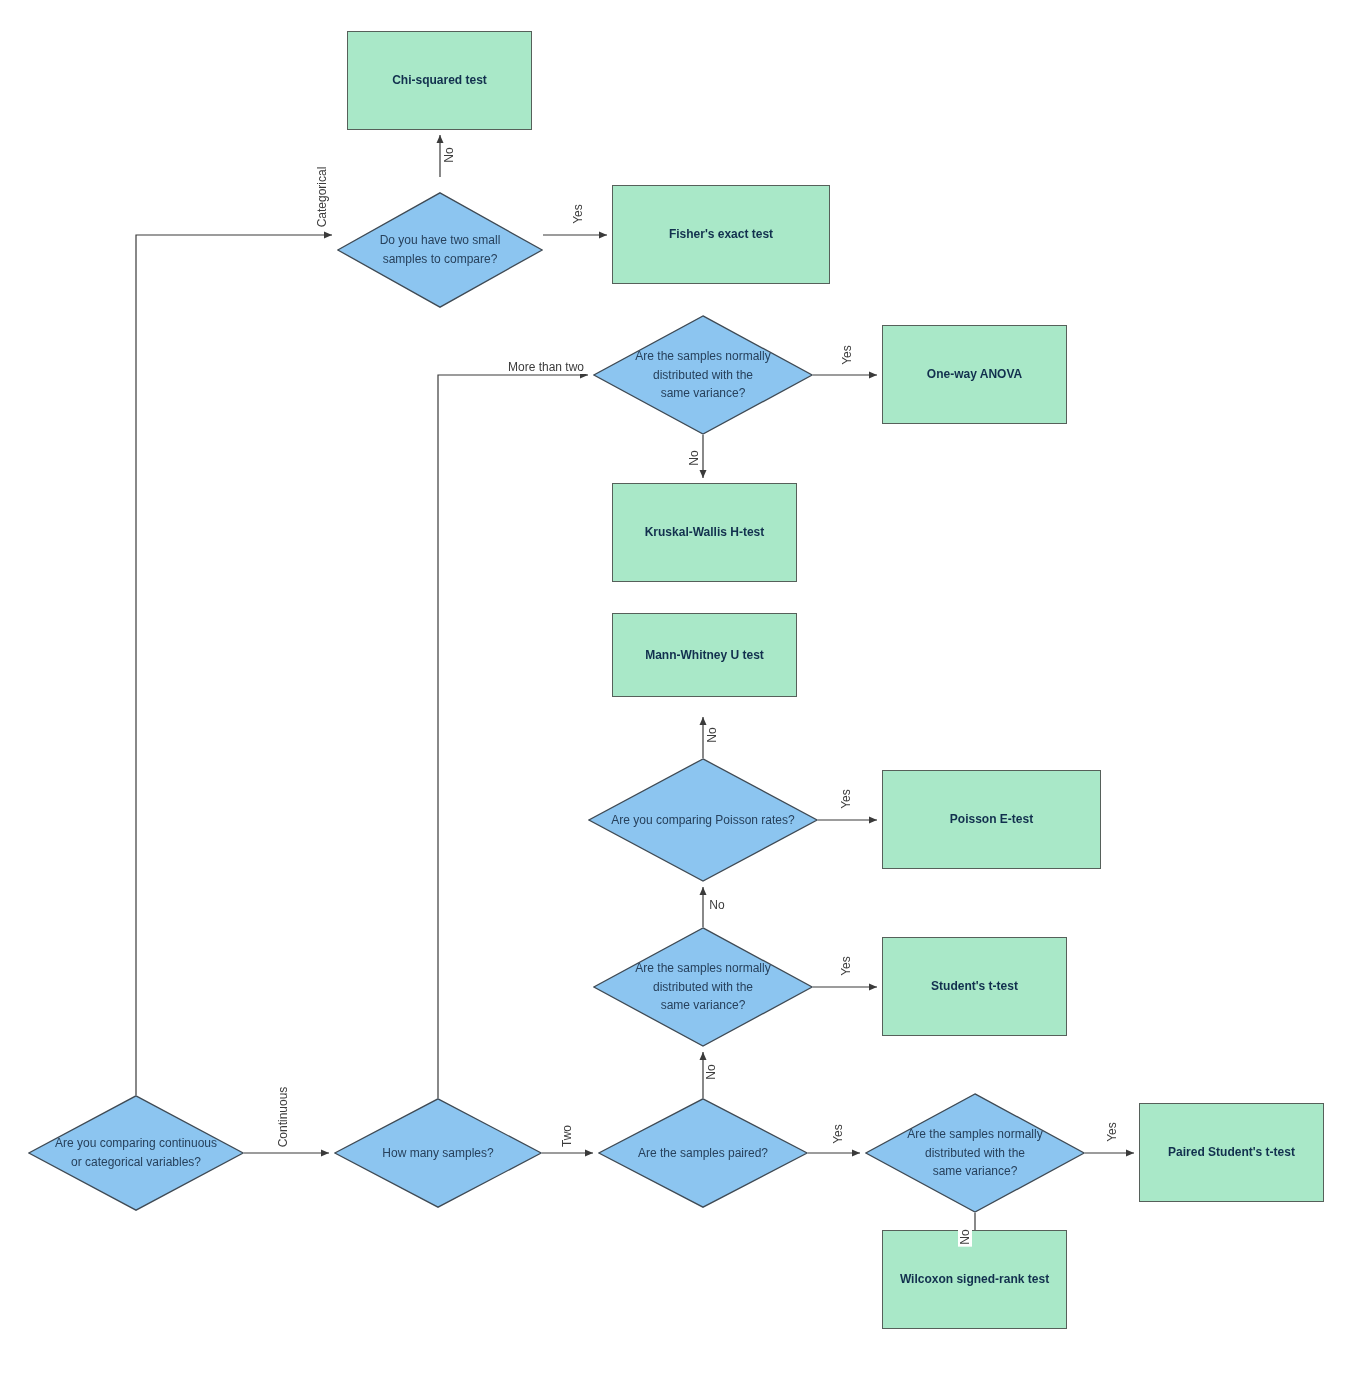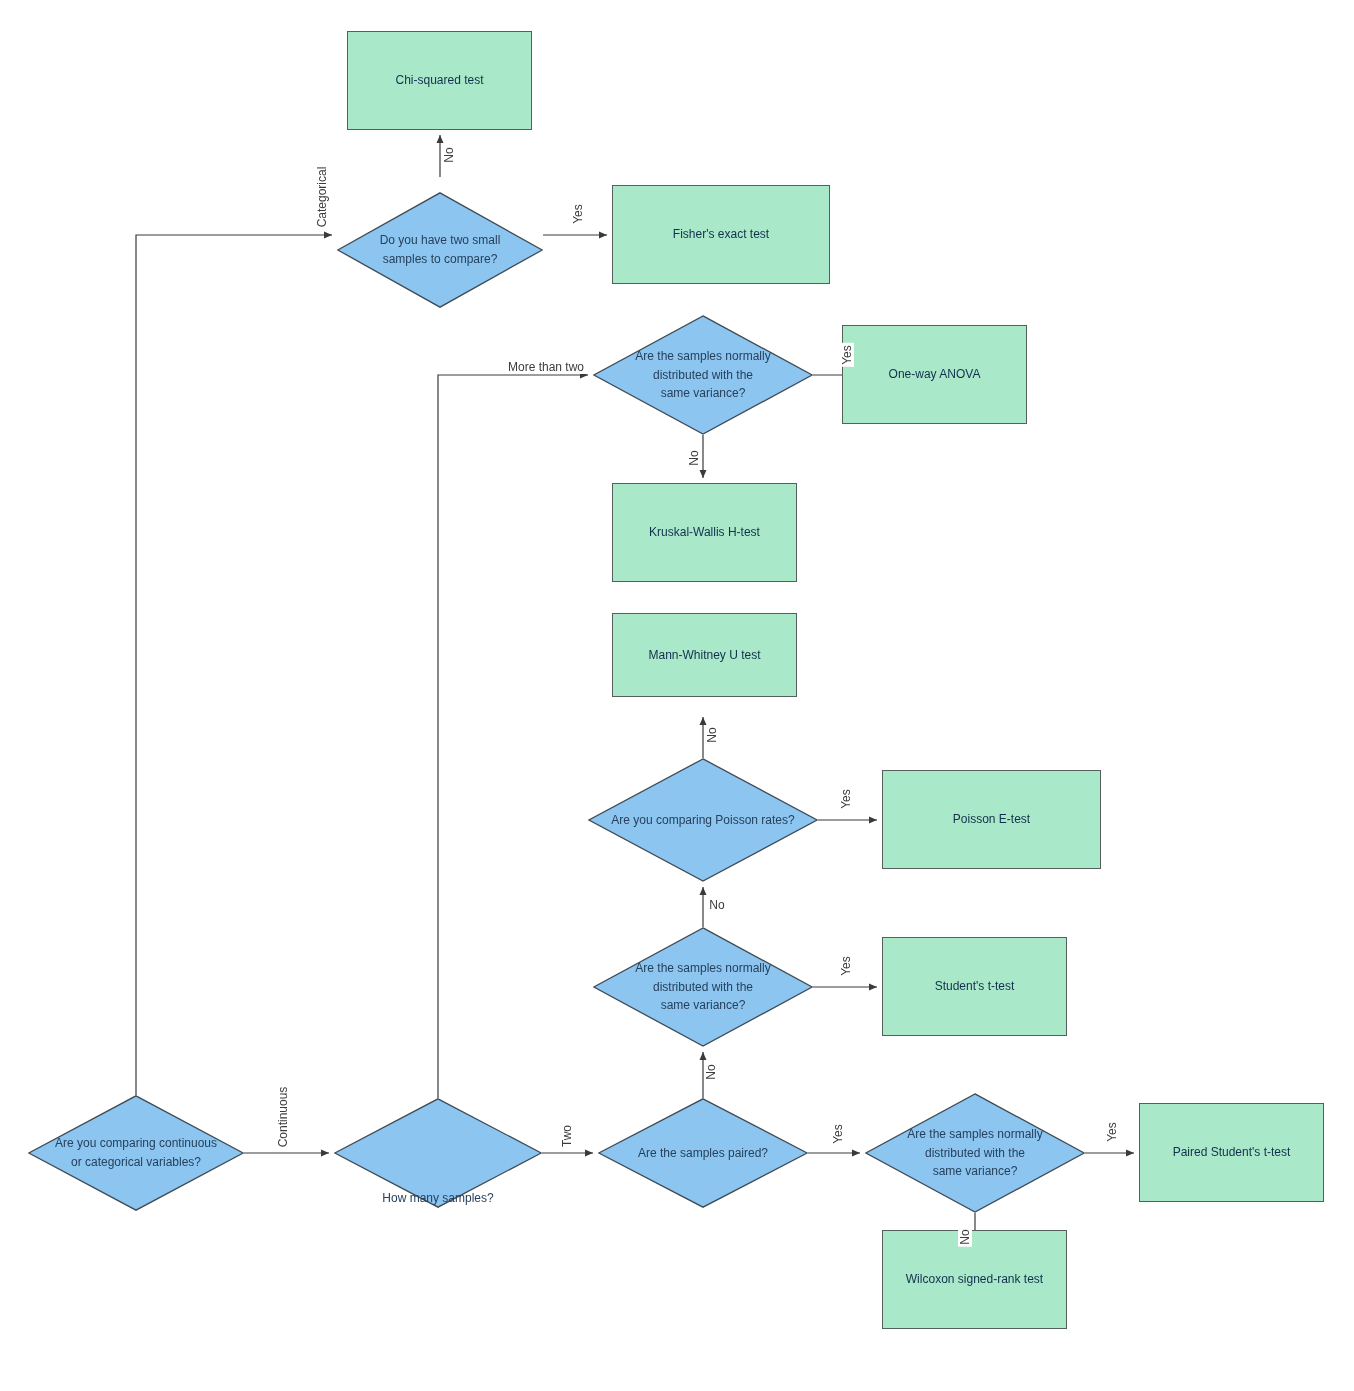--- a/index.html
+++ b/index.html
@@ -16,21 +16,21 @@
   html,body{margin:0;padding:0;background:var(--background);}
   body{font-family:"Liberation Sans", sans-serif;}
   #canvas{position:relative;width:1354px;height:1391px;background:var(--background);overflow:hidden;}
 
   #edge-layer{position:absolute;left:0;top:0;width:1354px;height:1391px;}
   #edge-layer polyline{fill:none;stroke:var(--edge-line);stroke-width:1.2;}
 
   .node{position:absolute;display:flex;align-items:center;justify-content:center;
         text-align:center;box-sizing:border-box;}
   .node.rect{background:var(--result-fill);border:1px solid var(--result-border);
-        color:var(--result-text);font-weight:normal;font-size:12px;line-height:1.4;}
+        color:var(--result-text);font-weight:bold;font-size:12px;line-height:1.4;}
   .node.diamond{color:var(--decision-text);font-size:12px;line-height:1.55;}
   .diamond .dshape{position:absolute;left:0;top:0;width:100%;height:100%;}
   .diamond .dshape polygon{fill:var(--decision-fill);stroke:var(--decision-border);
         stroke-width:1.3;vector-effect:non-scaling-stroke;}
   .nlabel{position:relative;white-space:pre-line;padding:0 12px;}
 
   .elabel{position:absolute;font-size:12px;color:var(--edge-label-text);
         white-space:nowrap;background:var(--background);padding:0 2px;
         transform:translate(-50%,-50%);}
   .elabel.rot{transform:translate(-50%,-50%) rotate(-90deg);}
@@ -63,21 +63,21 @@
     <polyline points="1085,1153 1134,1153" marker-end="url(#arrow)"></polyline>
     <polyline points="975,1213 975,1257" marker-end="url(#arrow)"></polyline>
   </svg>
 
   <div class="node rect" style="left:347px;top:31px;width:185px;height:99px;">
     <span class="nlabel">Chi-squared test</span>
   </div>
   <div class="node rect" style="left:612px;top:185px;width:218px;height:99px;">
     <span class="nlabel">Fisher's exact test</span>
   </div>
-  <div class="node rect" style="left:842px;top:325px;width:185px;height:99px;">
+  <div class="node rect" style="left:882px;top:325px;width:185px;height:99px;">
     <span class="nlabel">One-way ANOVA</span>
   </div>
   <div class="node rect" style="left:612px;top:483px;width:185px;height:99px;">
     <span class="nlabel">Kruskal-Wallis H-test</span>
   </div>
   <div class="node rect" style="left:612px;top:613px;width:185px;height:84px;text-align:right;">
     <span class="nlabel">Mann-Whitney U test</span>
   </div>
   <div class="node rect" style="left:882px;top:770px;width:219px;height:99px;">
     <span class="nlabel">Poisson E-test</span>
@@ -99,21 +99,21 @@
     <span class="nlabel">Are you comparing continuous
 or categorical variables?</span>
   </div>
   <div class="node diamond" style="left:337px;top:192px;width:206px;height:116px;">
     <svg class="dshape" viewBox="0 0 200 110" preserveAspectRatio="none">
         <polygon points="100,0.8 199.2,55 100,109.2 0.8,55"></polygon>
       </svg>
     <span class="nlabel">Do you have two small
 samples to compare?</span>
   </div>
-  <div class="node diamond" style="left:334px;top:1098px;width:208px;height:110px;align-items:flex-end;">
+  <div class="node diamond" style="left:334px;top:1098px;width:208px;height:110px;">
     <svg class="dshape" viewBox="0 0 200 110" preserveAspectRatio="none">
         <polygon points="100,0.8 199.2,55 100,109.2 0.8,55"></polygon>
       </svg>
     <span class="nlabel">How many samples?</span>
   </div>
   <div class="node diamond" style="left:593px;top:315px;width:220px;height:120px;">
     <svg class="dshape" viewBox="0 0 200 110" preserveAspectRatio="none">
         <polygon points="100,0.8 199.2,55 100,109.2 0.8,55"></polygon>
       </svg>
     <span class="nlabel">Are the samples normally

